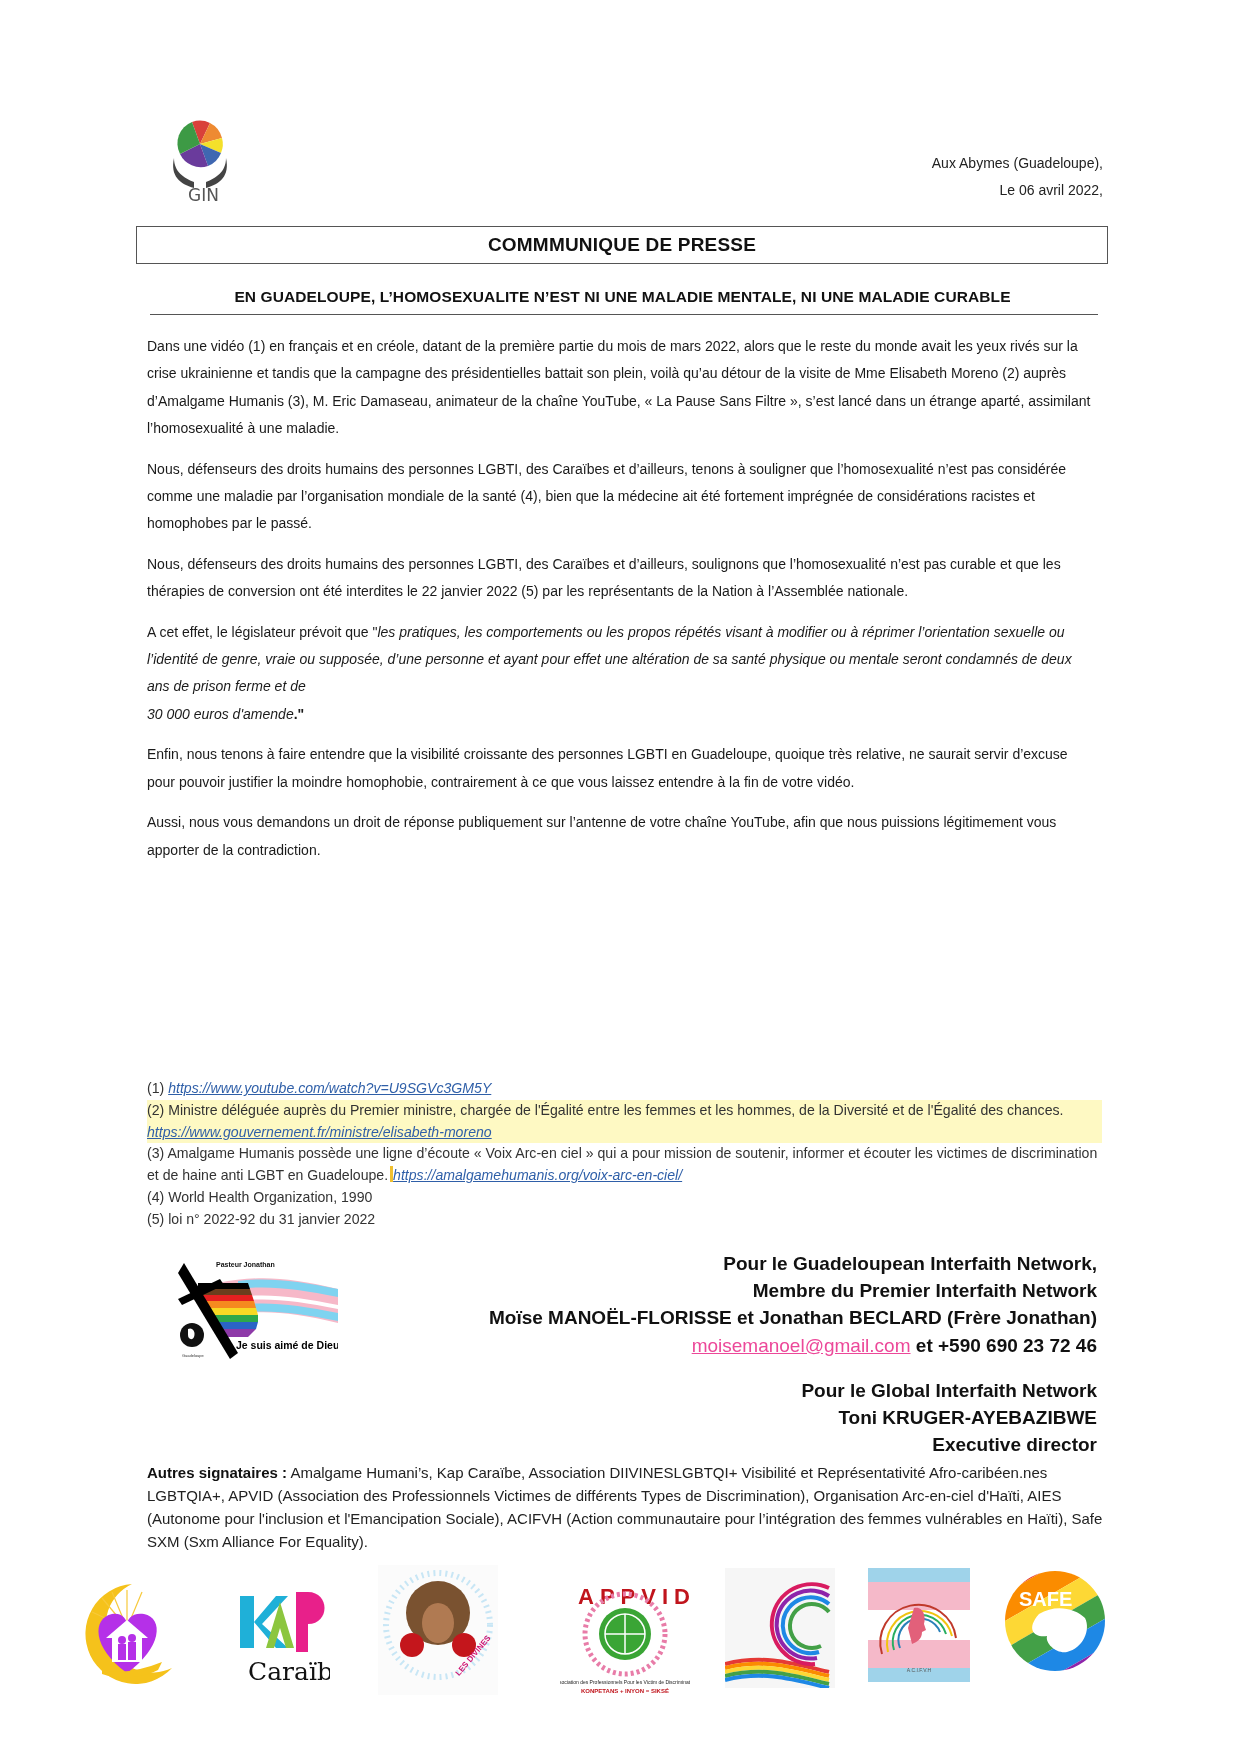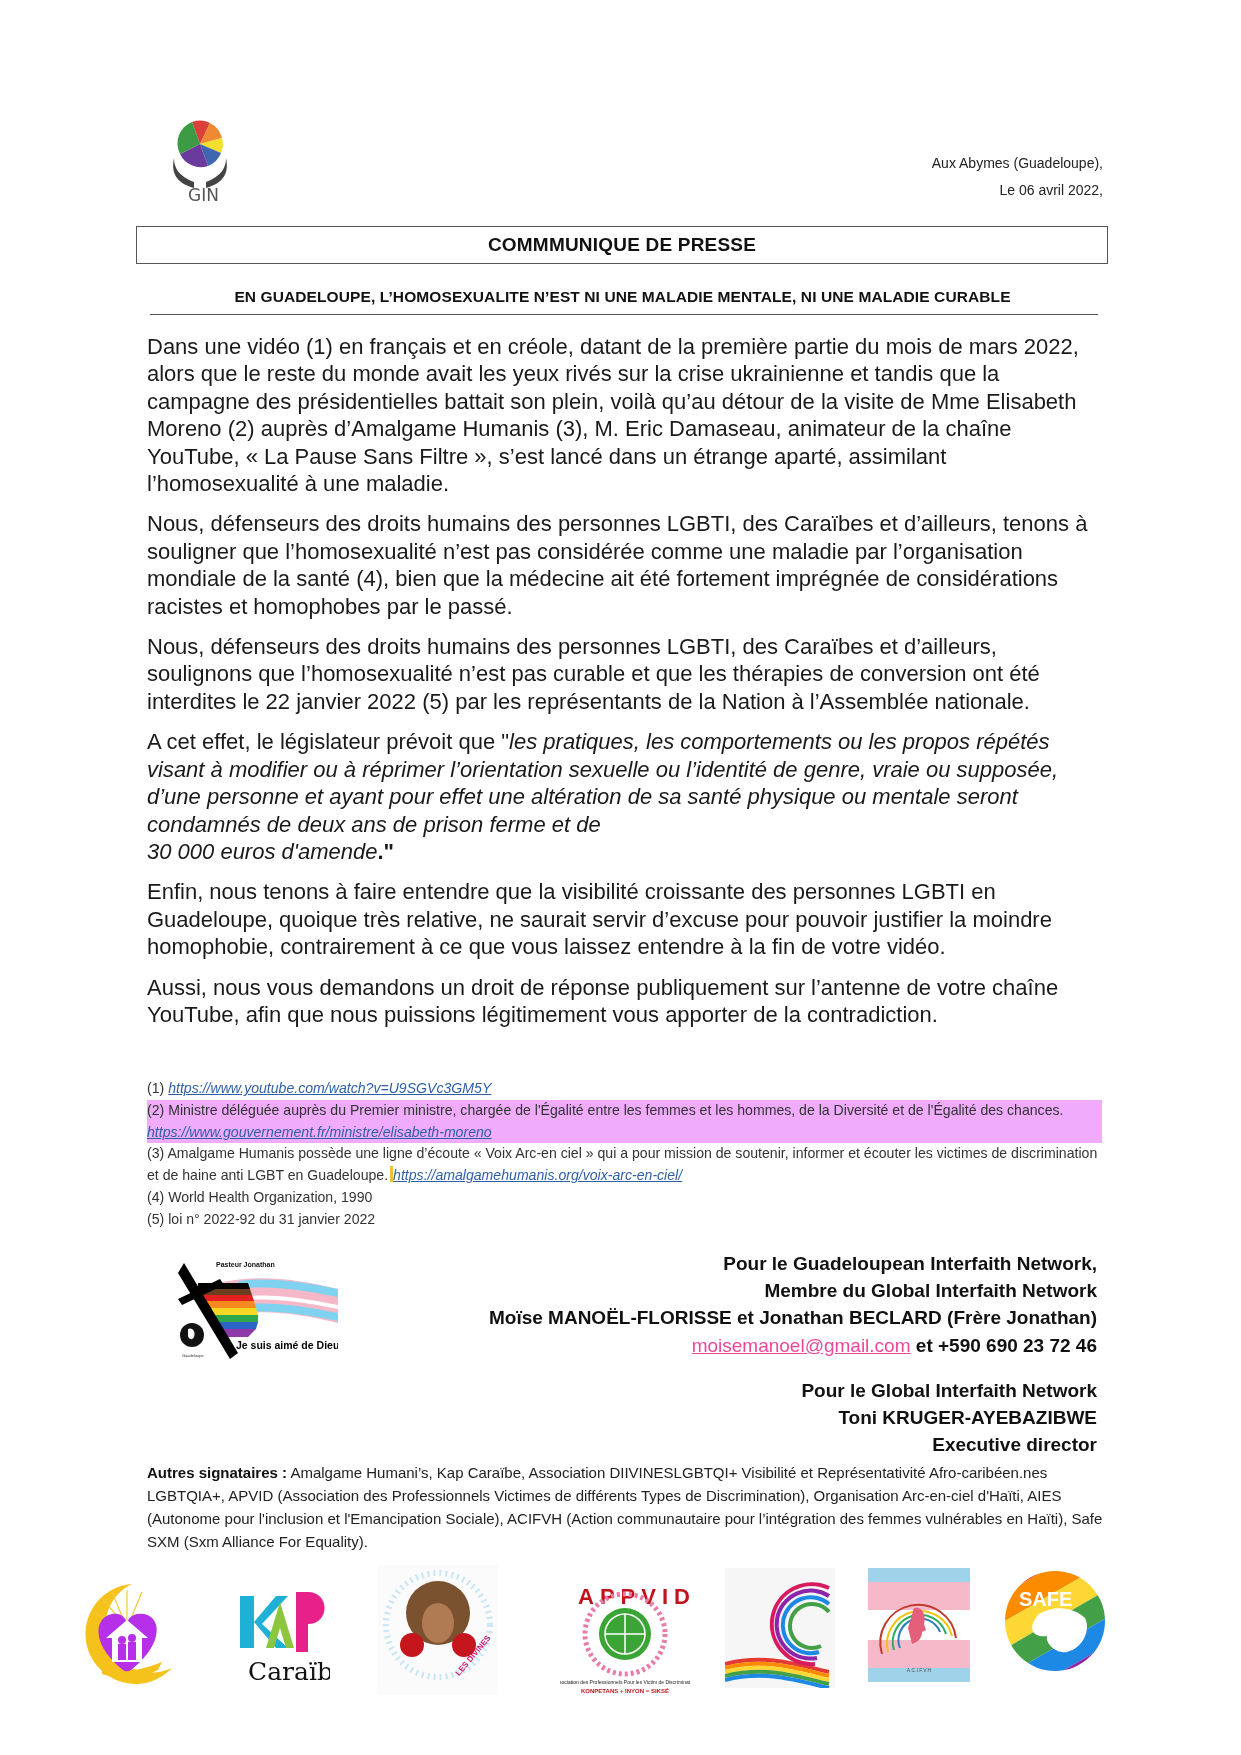--- a/index.html
+++ b/index.html
@@ -12,28 +12,28 @@
   #place { right: 138px; top: 150px; text-align: right; font-size: 14px; line-height: 27px; color: #222; }
 
   #title-box { left: 136px; top: 226px; width: 972px; height: 38px; border: 1.5px solid #555;
                box-sizing: border-box; text-align: center; font-weight: bold; font-size: 19px;
                line-height: 36px; letter-spacing: 0.2px; }
   #subtitle { left: 150px; top: 288px; width: 945px; text-align: center; font-weight: bold;
               font-size: 15.5px; letter-spacing: 0.1px; }
   #subtitle-rule { left: 150px; top: 314px; width: 948px; height: 0; border-top: 1.5px solid #555; }
 
   
-  #body { left: 147px; top: 333px; width: 950px; font-size: 22px; line-height: 27.4px; color: #1a1a1a; }
+  #body { left: 147px; top: 333px; width: 950px; font-size: 14px; line-height: 27.4px; color: #1a1a1a; }
   #body p { margin: 0 0 13px 0; }
   #body em { font-style: italic; }
 
   
   #notes { left: 147px; top: 1078px; width: 955px; font-size: 14.1px; line-height: 21.8px; color: #333; }
   #notes div { margin: 0; }
-  #notes .hl { background: #f0abfc; }
+  #notes .hl { background: #fef9c3; }
   #notes a { color: #2f5fa8; font-style: italic; text-decoration: underline; }
   .cursor { display: inline-block; width: 3px; height: 16px; background: #f0c030; vertical-align: -2px; margin-left: 2px; }
 
   
   #pasteur { left: 178px; top: 1253px; width: 160px; height: 108px; text-align: right; }
   #sign { right: 144px; top: 1250px; text-align: right; font-weight: bold; font-size: 19px;
           line-height: 27.2px; color: #111; }
   #sign a { color: #ec4899; font-weight: normal; text-decoration: underline; }
   #sign .gap { height: 18px; }
 
@@ -109,21 +109,21 @@
     <circle cx="14" cy="82" r="12" fill="#111"></circle>
     <path d="M10,76 C14,74 18,78 16,84 C14,88 10,86 10,82 Z" fill="#fff"></path>
     <text x="38" y="14" font-size="7" font-weight="bold" fill="#111" font-family="Liberation Sans, sans-serif">Pasteur Jonathan</text>
     <text x="58" y="96" font-size="10.5" font-weight="bold" fill="#000" font-family="Liberation Sans, sans-serif">Je suis aimé de Dieu</text>
     <text x="4" y="104" font-size="4" fill="#333" font-family="Liberation Sans, sans-serif">Guadeloupe</text>
   </svg>
 </div>
 
 <div id="sign" class="abs">
   <div>Pour le Guadeloupean Interfaith Network,</div>
-  <div>Membre du Global Interfaith Network</div>
+  <div>Membre du Premier Interfaith Network</div>
   <div>Moïse MANOËL-FLORISSE et Jonathan BECLARD (Frère Jonathan)</div>
   <div><a>moisemanoel@gmail.com</a><span> et +590 690 23 72 46</span></div>
   <div class="gap"></div>
   <div>Pour le Global Interfaith Network</div>
   <div>Toni KRUGER-AYEBAZIBWE</div>
   <div>Executive director</div>
 </div>
 
 <div id="others" class="abs">
   <b>Autres signataires :</b><span> Amalgame Humani’s, Kap Caraïbe, Association DIIVINESLGBTQI+ Visibilité et Représentativité Afro-caribéen.nes LGBTQIA+, APVID (Association des Professionnels Victimes de différents Types de Discrimination), Organisation Arc-en-ciel d'Haïti, AIES (Autonome pour l'inclusion et l'Emancipation Sociale), ACIFVH (Action communautaire pour l’intégration des femmes vulnérables en Haïti), Safe SXM (Sxm Alliance For Equality).</span>

